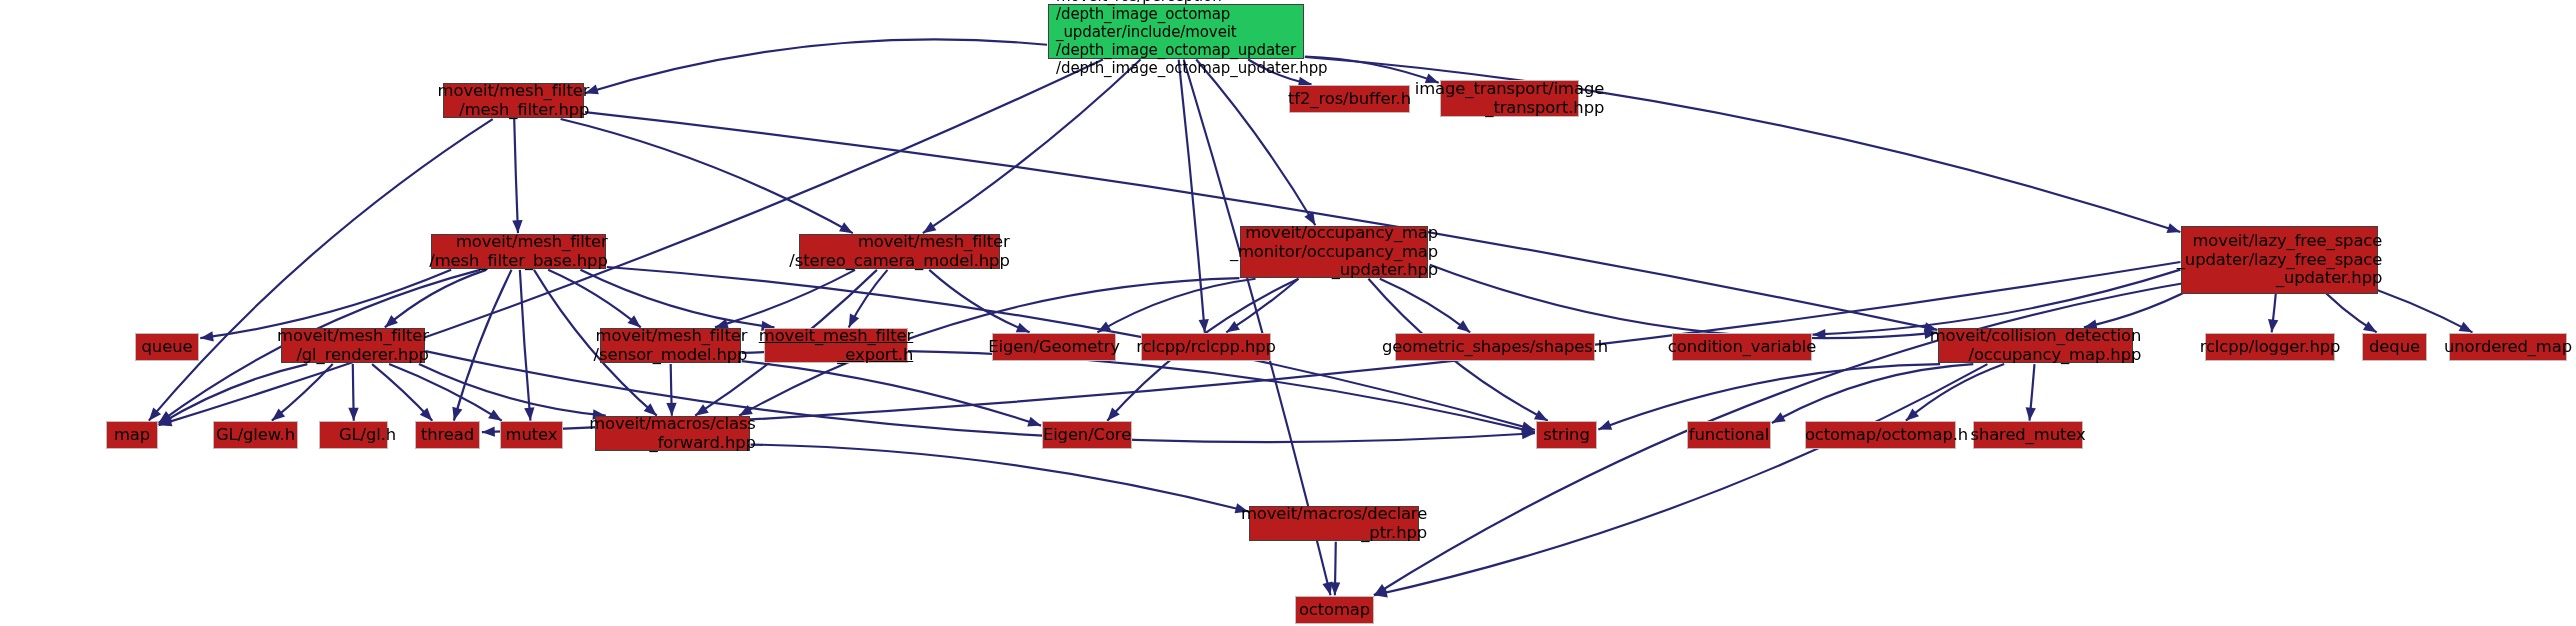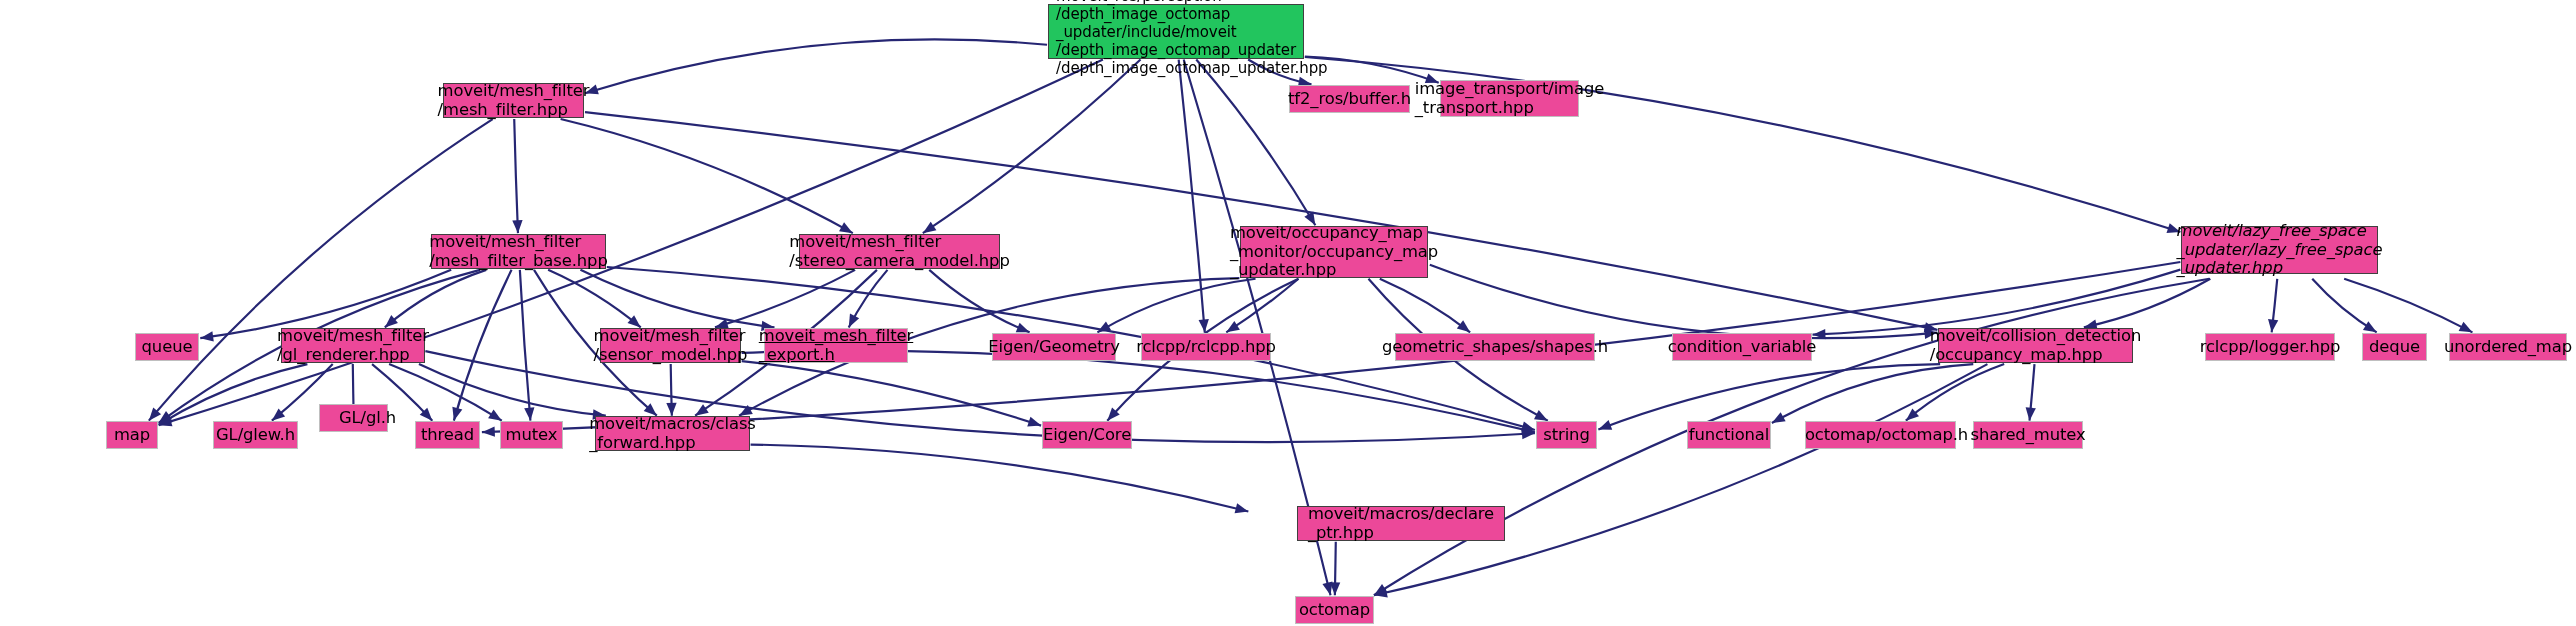--- a/index.html
+++ b/index.html
@@ -33,22 +33,22 @@
   .edge-head {
     fill: #262673;
     stroke: none;
   }
   .node {
     position: absolute;
     box-sizing: border-box;
     display: flex;
     align-items: center;
     justify-content: center;
-    text-align: left;
-    background: #ec4899;
+    text-align: right;
+    background: #b91c1c;
     border: 1px solid #bfbfbf;
     color: #000000;
     font-size: 16.4px;
     line-height: 1.14;
     letter-spacing: -0.1px;
     white-space: pre-line;
     padding: 1px 4px;
   }
   .node.strong {
     border: 1.6px solid #404040;
@@ -192,48 +192,48 @@
     <div class="node" style="left: 1289px; top: 85px; width: 121px; height: 28px;">tf2_ros/buffer.h</div>
     <div class="node" style="left: 1440px; top: 80px; width: 139px; height: 37px;">image_transport/image
 _transport.hpp</div>
     <div class="node strong" style="left: 431px; top: 234px; width: 175px; height: 35px;">moveit/mesh_filter
 /mesh_filter_base.hpp</div>
     <div class="node strong" style="left: 799px; top: 234px; width: 201px; height: 35px;">moveit/mesh_filter
 /stereo_camera_model.hpp</div>
     <div class="node strong" style="left: 1240px; top: 226px; width: 188px; height: 52px;">moveit/occupancy_map
 _monitor/occupancy_map
 _updater.hpp</div>
-    <div class="node strong" style="left: 2181px; top: 226px; width: 197px; height: 48px; font-style: italic;">moveit/lazy_free_space
+    <div class="node strong" style="left: 2181px; top: 226px; width: 197px; height: 68px;">moveit/lazy_free_space
 _updater/lazy_free_space
 _updater.hpp</div>
     <div class="node" style="left: 135px; top: 333px; width: 64px; height: 28px;">queue</div>
     <div class="node strong" style="left: 281px; top: 328px; width: 144px; height: 35px;">moveit/mesh_filter
 /gl_renderer.hpp</div>
     <div class="node strong" style="left: 600px; top: 328px; width: 141px; height: 35px;">moveit/mesh_filter
 /sensor_model.hpp</div>
     <div class="node" style="left: 764px; top: 328px; width: 144px; height: 35px; text-decoration: underline;">moveit_mesh_filter
 _export.h</div>
     <div class="node" style="left: 992px; top: 333px; width: 124px; height: 28px;">Eigen/Geometry</div>
     <div class="node" style="left: 1141px; top: 333px; width: 130px; height: 28px;">rclcpp/rclcpp.hpp</div>
     <div class="node" style="left: 1395px; top: 333px; width: 200px; height: 28px;">geometric_shapes/shapes.h</div>
     <div class="node" style="left: 1672px; top: 333px; width: 140px; height: 28px;">condition_variable</div>
     <div class="node strong" style="left: 1938px; top: 328px; width: 195px; height: 35px;">moveit/collision_detection
 /occupancy_map.hpp</div>
     <div class="node" style="left: 2205px; top: 333px; width: 130px; height: 28px;">rclcpp/logger.hpp</div>
     <div class="node" style="left: 2362px; top: 333px; width: 65px; height: 28px;">deque</div>
     <div class="node" style="left: 2449px; top: 333px; width: 118px; height: 28px;">unordered_map</div>
     <div class="node" style="left: 106px; top: 421px; width: 52px; height: 28px;">map</div>
     <div class="node" style="left: 213px; top: 421px; width: 85px; height: 28px;">GL/glew.h</div>
-    <div class="node" style="left: 319px; top: 404px; width: 69px; height: 28px; padding-left: 32px;">GL/gl.h</div>
+    <div class="node" style="left: 319px; top: 421px; width: 69px; height: 28px; padding-left: 32px;">GL/gl.h</div>
     <div class="node" style="left: 415px; top: 421px; width: 65px; height: 28px;">thread</div>
     <div class="node" style="left: 500px; top: 421px; width: 63px; height: 28px;">mutex</div>
     <div class="node strong" style="left: 595px; top: 416px; width: 155px; height: 35px;">moveit/macros/class
 _forward.hpp</div>
     <div class="node" style="left: 1042px; top: 421px; width: 90px; height: 28px;">Eigen/Core</div>
     <div class="node" style="left: 1536px; top: 421px; width: 61px; height: 28px;">string</div>
     <div class="node" style="left: 1687px; top: 421px; width: 84px; height: 28px;">functional</div>
     <div class="node" style="left: 1805px; top: 421px; width: 151px; height: 28px; padding-left: 16px;">octomap/octomap.h</div>
     <div class="node" style="left: 1973px; top: 421px; width: 110px; height: 28px;">shared_mutex</div>
-    <div class="node strong" style="left: 1249px; top: 506px; width: 208px; height: 35px; margin-left: 48px;">moveit/macros/declare
+    <div class="node strong" style="left: 1249px; top: 506px; width: 170px; height: 35px;">moveit/macros/declare
 _ptr.hpp</div>
     <div class="node" style="left: 1295px; top: 596px; width: 79px; height: 28px;">octomap</div>
   </div>
 
 
 </body></html>

